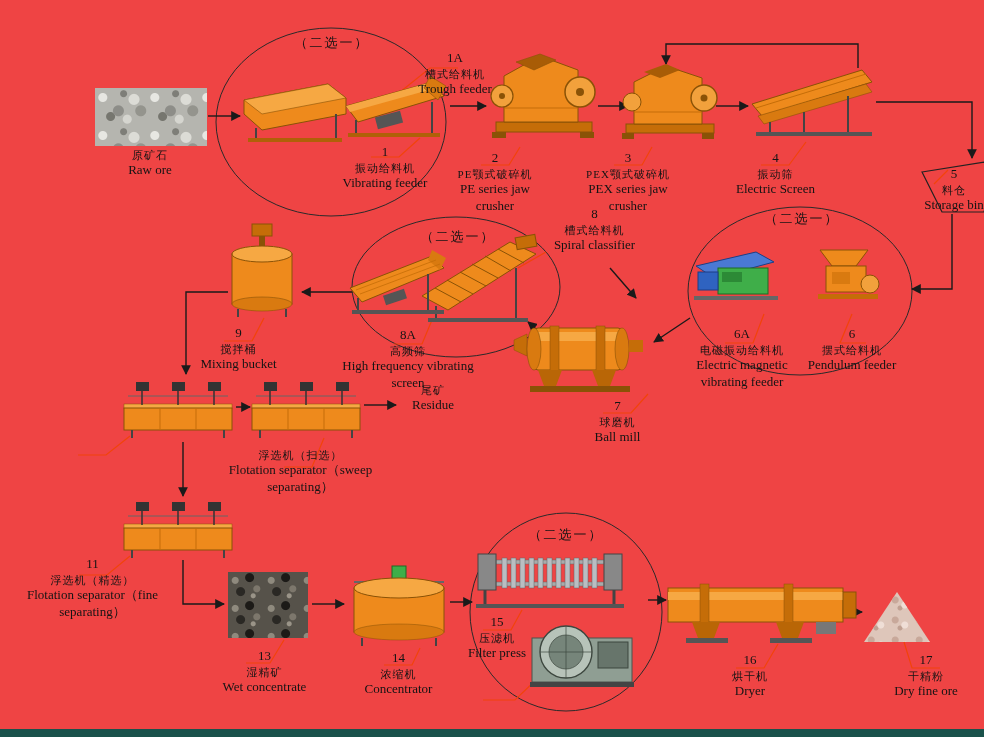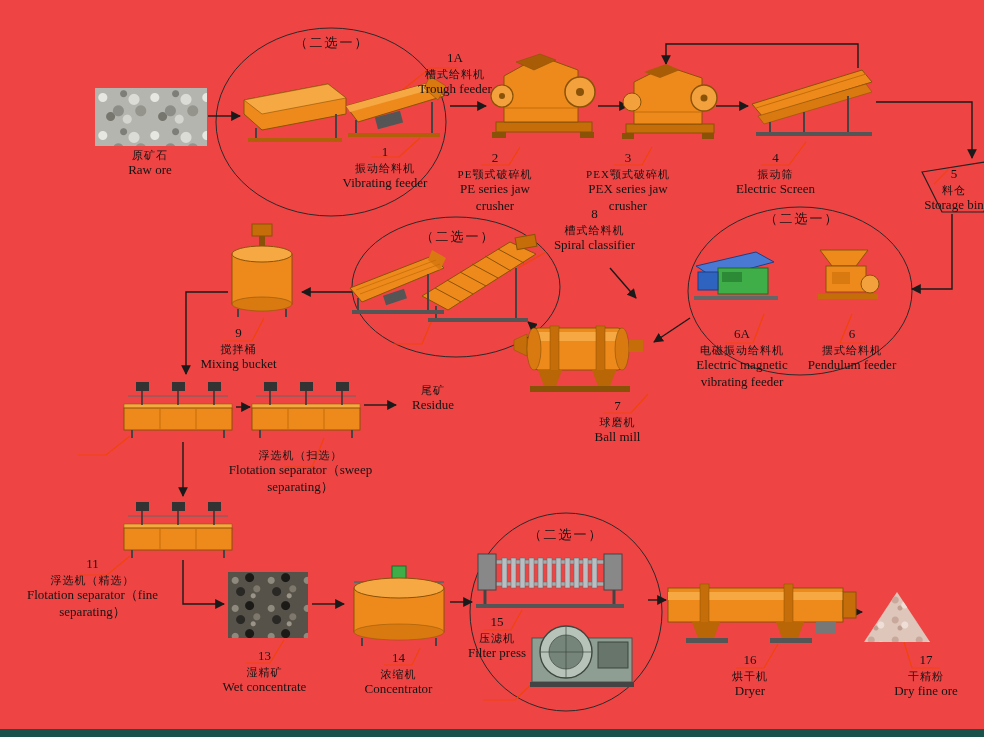--- a/index.html
+++ b/index.html
@@ -372,20 +372,25 @@
     <div class="zh">球磨机</div>
     <div class="en">Ball mill</div>
   </div>
 
   <div class="label" style="left:542px;top:206px;width:105px">
     <div class="num">8</div>
     <div class="zh">槽式给料机</div>
     <div class="en">Spiral classifier</div>
   </div>
 
+  <div class="label" style="left:328px;top:327px;width:160px">
+    <div class="num">8A</div>
+    <div class="zh">高频筛</div>
+    <div class="en">High frequency vibrating screen</div>
+  </div>
 
   <div class="label" style="left:196px;top:325px;width:85px">
     <div class="num">9</div>
     <div class="zh">搅拌桶</div>
     <div class="en">Mixing bucket</div>
   </div>
 
 
   <div class="label" style="left:208px;top:448px;width:185px">
     <div class="zh">浮选机（扫选）</div>

